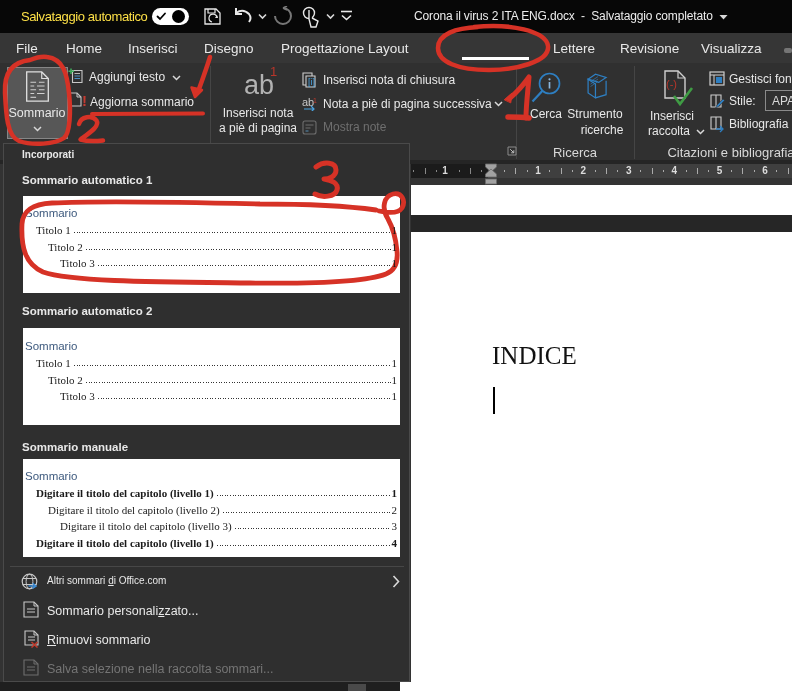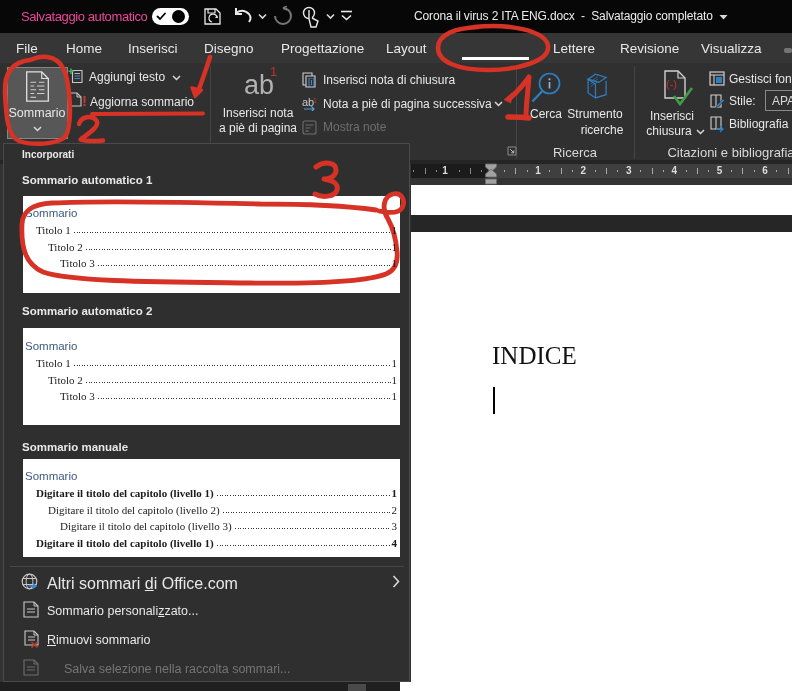--- a/index.html
+++ b/index.html
@@ -5,21 +5,21 @@
 * { margin:0; padding:0; box-sizing:border-box; }
 html,body { width:792px; height:691px; overflow:hidden; background:#303030; }
 body { position:relative; font-family:"Liberation Sans", sans-serif; -webkit-font-smoothing:antialiased; will-change:transform; }
 .abs { position:absolute; }
 .txt { position:absolute; white-space:nowrap; color:#e8e8e8; font-size:12px; }
 </style>
 </head>
 <body>
 
 <div class="abs" style="left:0;top:0;width:792px;height:33px;background:#070707;"></div>
-<div class="txt" style="left:21px;top:9px;font-size:13px;letter-spacing:-0.4px;color:#ec4899;">Salvataggio automatico</div>
+<div class="txt" style="left:21px;top:9px;font-size:13px;letter-spacing:-0.4px;color:#fde047;">Salvataggio automatico</div>
 
 <div class="abs" style="left:152px;top:8px;width:37px;height:17px;background:#fff;border-radius:9px;"></div>
 <svg class="abs" style="left:156px;top:12px;" width="11" height="9" viewBox="0 0 11 9">
     <path d="M1.5 4.5 L4 7 L9 1.5" stroke="#000" stroke-width="1.8" fill="none" stroke-linecap="round"></path>
   </svg>
 <div class="abs" style="left:172px;top:10px;width:13px;height:13px;background:#000;border-radius:50%;"></div>
 
 <svg class="abs" style="left:203px;top:7px;" width="20" height="19" viewBox="0 0 20 19">
  <path d="M2 2 h11 l4 4 v11 h-15 z" fill="none" stroke="#e8e8e8" stroke-width="1.3"></path>
  <path d="M5 2 v4 h7 v-4" fill="none" stroke="#e8e8e8" stroke-width="1.2"></path>
@@ -59,21 +59,21 @@
   </svg>
 
 <div class="abs" style="left:0;top:33px;width:792px;height:30px;background:#363636;"></div>
 <div class="abs" style="left:784px;top:48px;width:8px;height:5px;background:#757575;border-radius:2px;"></div>
 <div class="txt" id="tabs" style="top:41px;left:0;width:792px;font-size:13.5px;">
   <span class="abs" style="left:16px;">File</span>
   <span class="abs" style="left:66px;">Home</span>
   <span class="abs" style="left:128px;">Inserisci</span>
   <span class="abs" style="left:204px;text-align:right;">Disegno</span>
   <span class="abs" style="left:281px;">Progettazione</span>
-  <span class="abs" style="left:386px;">Layout</span>
+  <span class="abs" style="left:368px;">Layout</span>
   <span class="abs" style="left:462px;font-weight:bold;color:#fff;margin-top:28px;">Riferimenti</span>
   <span class="abs" style="left:553px;">Lettere</span>
   <span class="abs" style="left:620px;">Revisione</span>
   <span class="abs" style="left:701px;">Visualizza</span>
 </div>
 <div class="abs" style="left:462px;top:57px;width:67px;height:2.5px;background:#fff;"></div>
 
 <div class="abs" style="left:0;top:63px;width:792px;height:100px;background:#303030;"></div>
 
 <div class="abs" style="left:210px;top:66px;width:1px;height:93px;background:#454545;"></div>
@@ -156,21 +156,21 @@
 <div class="txt" style="left:595px;top:107px;transform:translateX(-50%);">Strumento</div>
 <div class="txt" style="left:602px;top:123px;transform:translateX(-50%);">ricerche</div>
 
 <svg class="abs" style="left:662px;top:70px;" width="32" height="38" viewBox="0 0 32 38">
  <path d="M3 1 h13 l7 7 v20 h-20 z" fill="none" stroke="#cfcfcf" stroke-width="1.4"></path>
  <path d="M16 1 v7 h7" fill="none" stroke="#cfcfcf" stroke-width="1.2"></path>
  <text x="4" y="18" font-size="11" fill="#b8352a" font-family="Liberation Sans">(-)</text>
  <path d="M12 26 l6 8 12 -16" fill="none" stroke="#3f9c44" stroke-width="2.6"></path>
 </svg>
 <div class="txt" style="left:672px;top:109px;transform:translateX(-50%);">Inserisci</div>
-<div class="txt" style="left:669px;top:124px;transform:translateX(-50%);">chiusura</div>
+<div class="txt" style="left:669px;top:124px;transform:translateX(-50%);">raccolta</div>
 <svg class="abs" style="left:696px;top:129px;" width="9" height="6" viewBox="0 0 9 6">
     <path d="M1 1 L4.5 4.5 L8 1" stroke="#d8d8d8" stroke-width="1.5" fill="none"></path>
   </svg>
 
 <svg class="abs" style="left:709px;top:71px;" width="17" height="16" viewBox="0 0 17 16">
  <rect x="1" y="1" width="14" height="13" fill="none" stroke="#cfcfcf" stroke-width="1.2"></rect>
  <path d="M1 4 h14 M5 4 v10" stroke="#cfcfcf" stroke-width="1"></path>
  <rect x="7" y="6" width="6" height="6" fill="#2e7fc2"></rect>
 </svg>
 <div class="txt" style="left:729px;top:72px;">Gestisci fonti</div>
@@ -263,27 +263,27 @@
 <div class="abs" style="left:23px;top:328px;width:377px;height:97px;background:#fff;"></div>
 <div class="txt" style="left:25px;top:340px;font-size:11.5px;color:#3e5a7e;">Sommario</div>
 
 <div class="txt" style="left:22px;top:441px;font-weight:bold;font-size:11.5px;">Sommario manuale</div>
 
 <div class="abs" style="left:23px;top:459px;width:377px;height:98px;background:#fff;"></div>
 <div class="txt" style="left:25px;top:470px;font-size:11.5px;color:#3e5a7e;">Sommario</div>
 
 <div class="abs" style="left:10px;top:566px;width:394px;height:1px;background:#474747;"></div>
 
-<div class="txt" style="left:47px;top:575px;font-size:16px;">Altri sommari <span style="text-decoration:underline;">d</span>i Office.com</div>
+<div class="txt" style="left:47px;top:575px;font-size:10px;">Altri sommari <span style="text-decoration:underline;">d</span>i Office.com</div>
 <svg class="abs" style="left:392px;top:575px;" width="8" height="13" viewBox="0 0 8 13">
     <path d="M1.5 1 L6.5 6.5 L1.5 12" stroke="#d8d8d8" stroke-width="1.6" fill="none"></path>
   </svg>
 <div class="txt" style="left:47px;top:604px;font-size:12.5px;">Sommario personali<span style="text-decoration:underline;">z</span>zato...</div>
 <div class="txt" style="left:47px;top:633px;font-size:12.5px;"><span style="text-decoration:underline;">R</span>imuovi sommario</div>
-<div class="txt" style="left:47px;top:662px;font-size:12.5px;color:#757575;margin-left:17px;">Salva selezione nella raccolta sommari...</div>
+<div class="txt" style="left:47px;top:662px;font-size:12.5px;color:#757575;">Salva selezione nella raccolta sommari...</div>
 
 <svg class="abs" style="left:21px;top:573px;" width="18" height="18" viewBox="0 0 18 18">
  <circle cx="8.5" cy="8.5" r="7.3" fill="none" stroke="#c8c8c8" stroke-width="1.2"></circle>
  <ellipse cx="8.5" cy="8.5" rx="3.4" ry="7.3" fill="none" stroke="#c8c8c8" stroke-width="1"></ellipse>
  <path d="M2 5.5 h13 M2 11.5 h13" stroke="#c8c8c8" stroke-width="1"></path>
  <path d="M7.5 13 h7 m-2.9 -2.7 l3.3 2.8 -3.5 2.4" stroke="#3b8bd4" stroke-width="1.5" fill="none"></path>
 </svg>
 <svg class="abs" style="left:23px;top:601px;" width="16" height="17" viewBox="0 0 16 17">
  <path d="M1 1 h10 l4 4 v11 h-14 z" fill="none" stroke="#c8c8c8" stroke-width="1.1"></path>
  <path d="M11 1 v4 h4" fill="none" stroke="#c8c8c8" stroke-width="1"></path>

